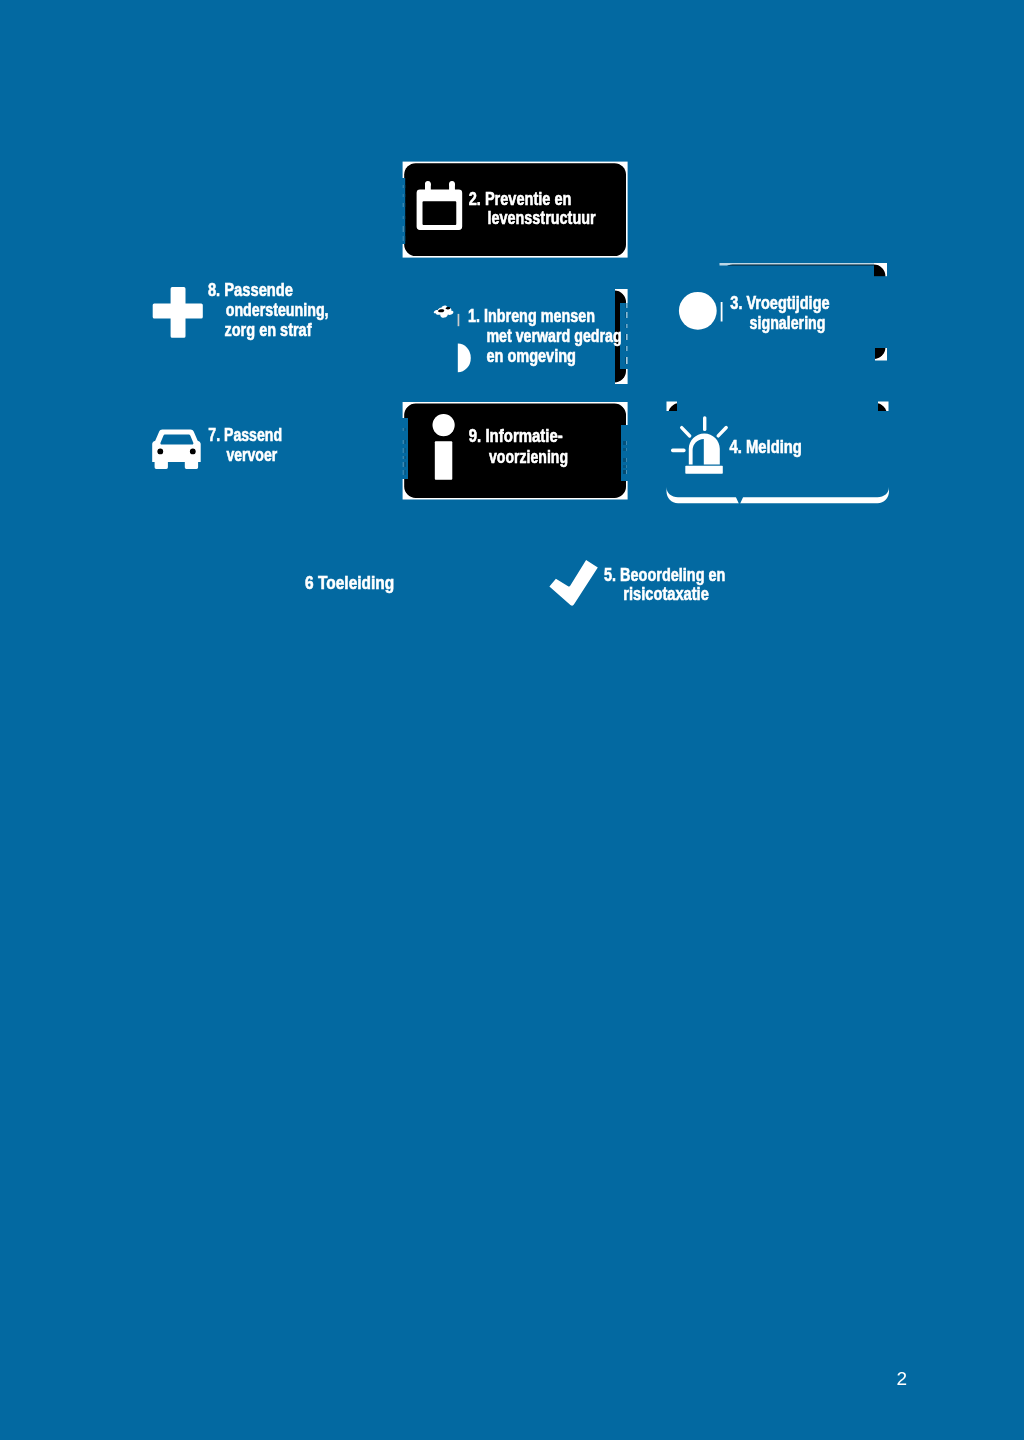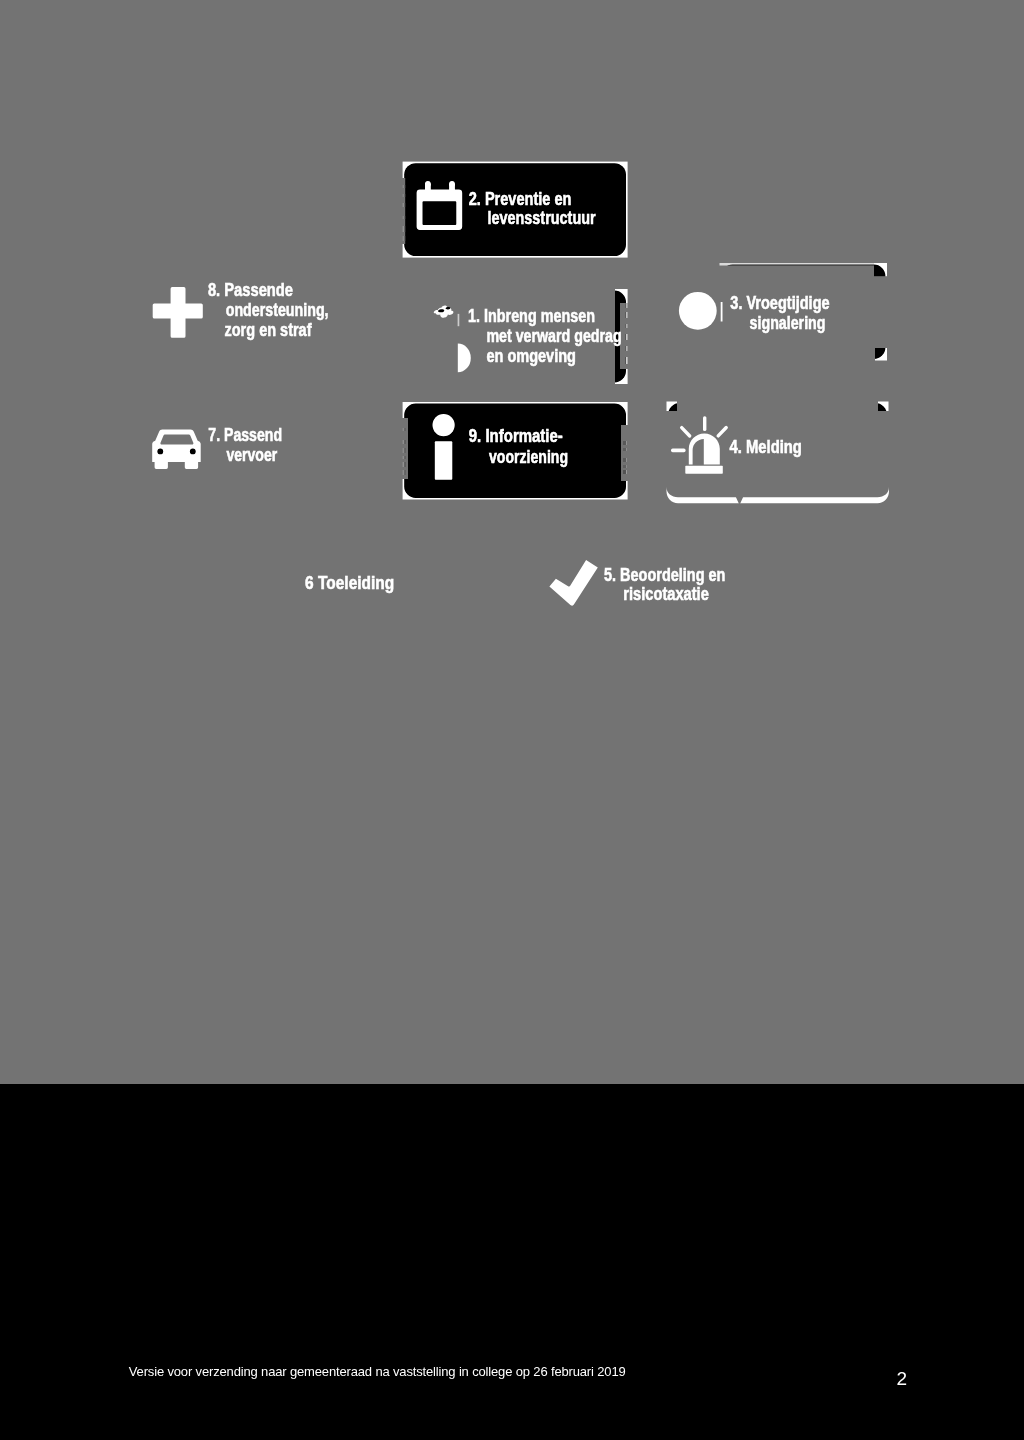--- a/index.html
+++ b/index.html
@@ -1,18 +1,18 @@
 <!DOCTYPE html>
 <html><head>
 <meta charset="utf-8">
 <title>Procesmodel</title>
 <style>
   html,body{margin:0;padding:0;background:#000;}
   body{width:1024px;height:1440px;overflow:hidden;}
-  #page{position:relative;width:1024px;height:1084px;background:#737373;}
+  #page{position:relative;width:1024px;height:1440px;background:#0369a1;}
   .diagram{position:absolute;left:0;top:0;width:1024px;height:1440px;display:block;
            filter:blur(0.62px) contrast(1.05);}
   .lbl{font-family:"Liberation Sans",sans-serif;font-weight:bold;font-size:17.6px;fill:#ffffff;stroke:#ffffff;stroke-width:0.55px;paint-order:stroke;}
   .foot{position:absolute;color:#ffffff;font-family:"Liberation Sans",sans-serif;white-space:nowrap;
         -webkit-font-smoothing:antialiased;filter:blur(0.18px);}
   .footer-text{left:128.8px;top:1365.0px;font-size:13px;line-height:13px;letter-spacing:-0.155px;}
   .page-number{left:896.6px;top:1368.8px;font-size:19px;line-height:19px;}
 </style>
 </head>
 <body>
@@ -193,15 +193,14 @@
       </g>
       <g>
         <text class="lbl" x="305.1" y="588.9" textLength="89.1" lengthAdjust="spacingAndGlyphs">6  Toeleiding</text>
       </g>
       <g>
         <text class="lbl" x="604.0" y="580.7" textLength="121.4" lengthAdjust="spacingAndGlyphs">5. Beoordeling en</text>
         <text class="lbl" x="623.3" y="600.0" textLength="85.5" lengthAdjust="spacingAndGlyphs">risicotaxatie</text>
       </g>
     </g>
   </svg>
-  <div class="foot footer-text">Versie voor verzending naar gemeenteraad na vaststelling in college op 26 februari 2019</div>
   <div class="foot page-number">2</div>
 </div>
 
 </body></html>

